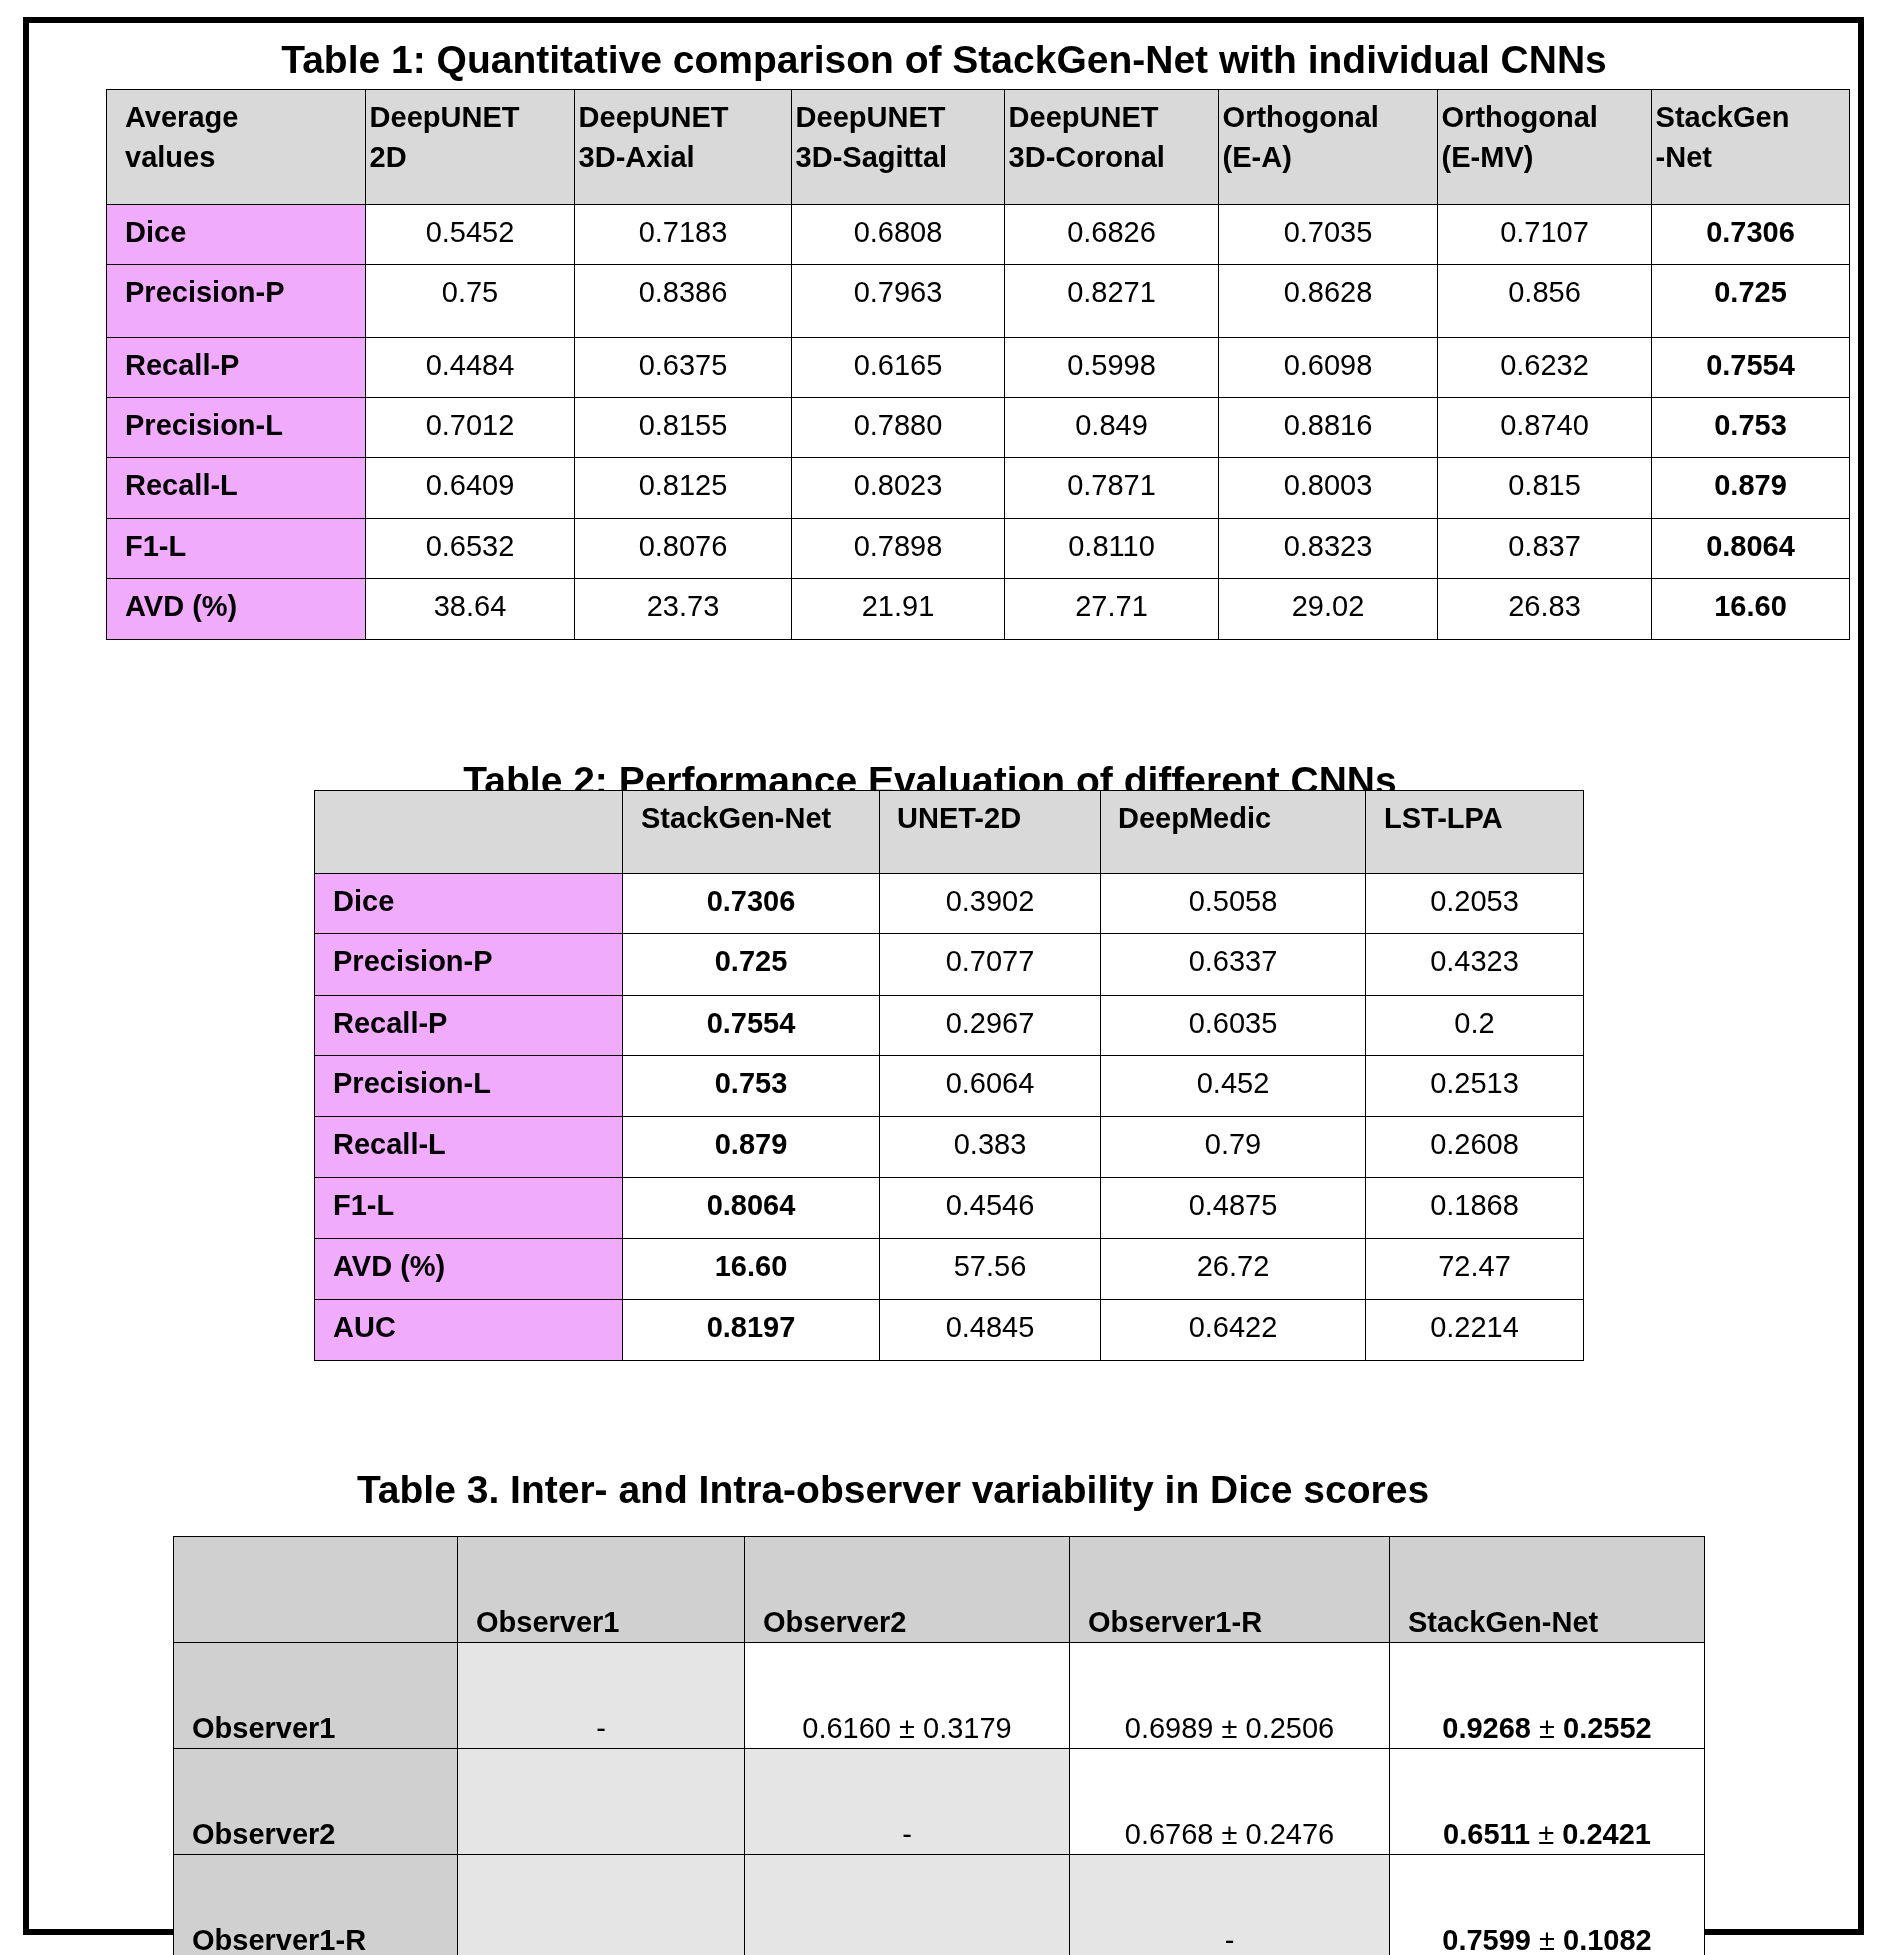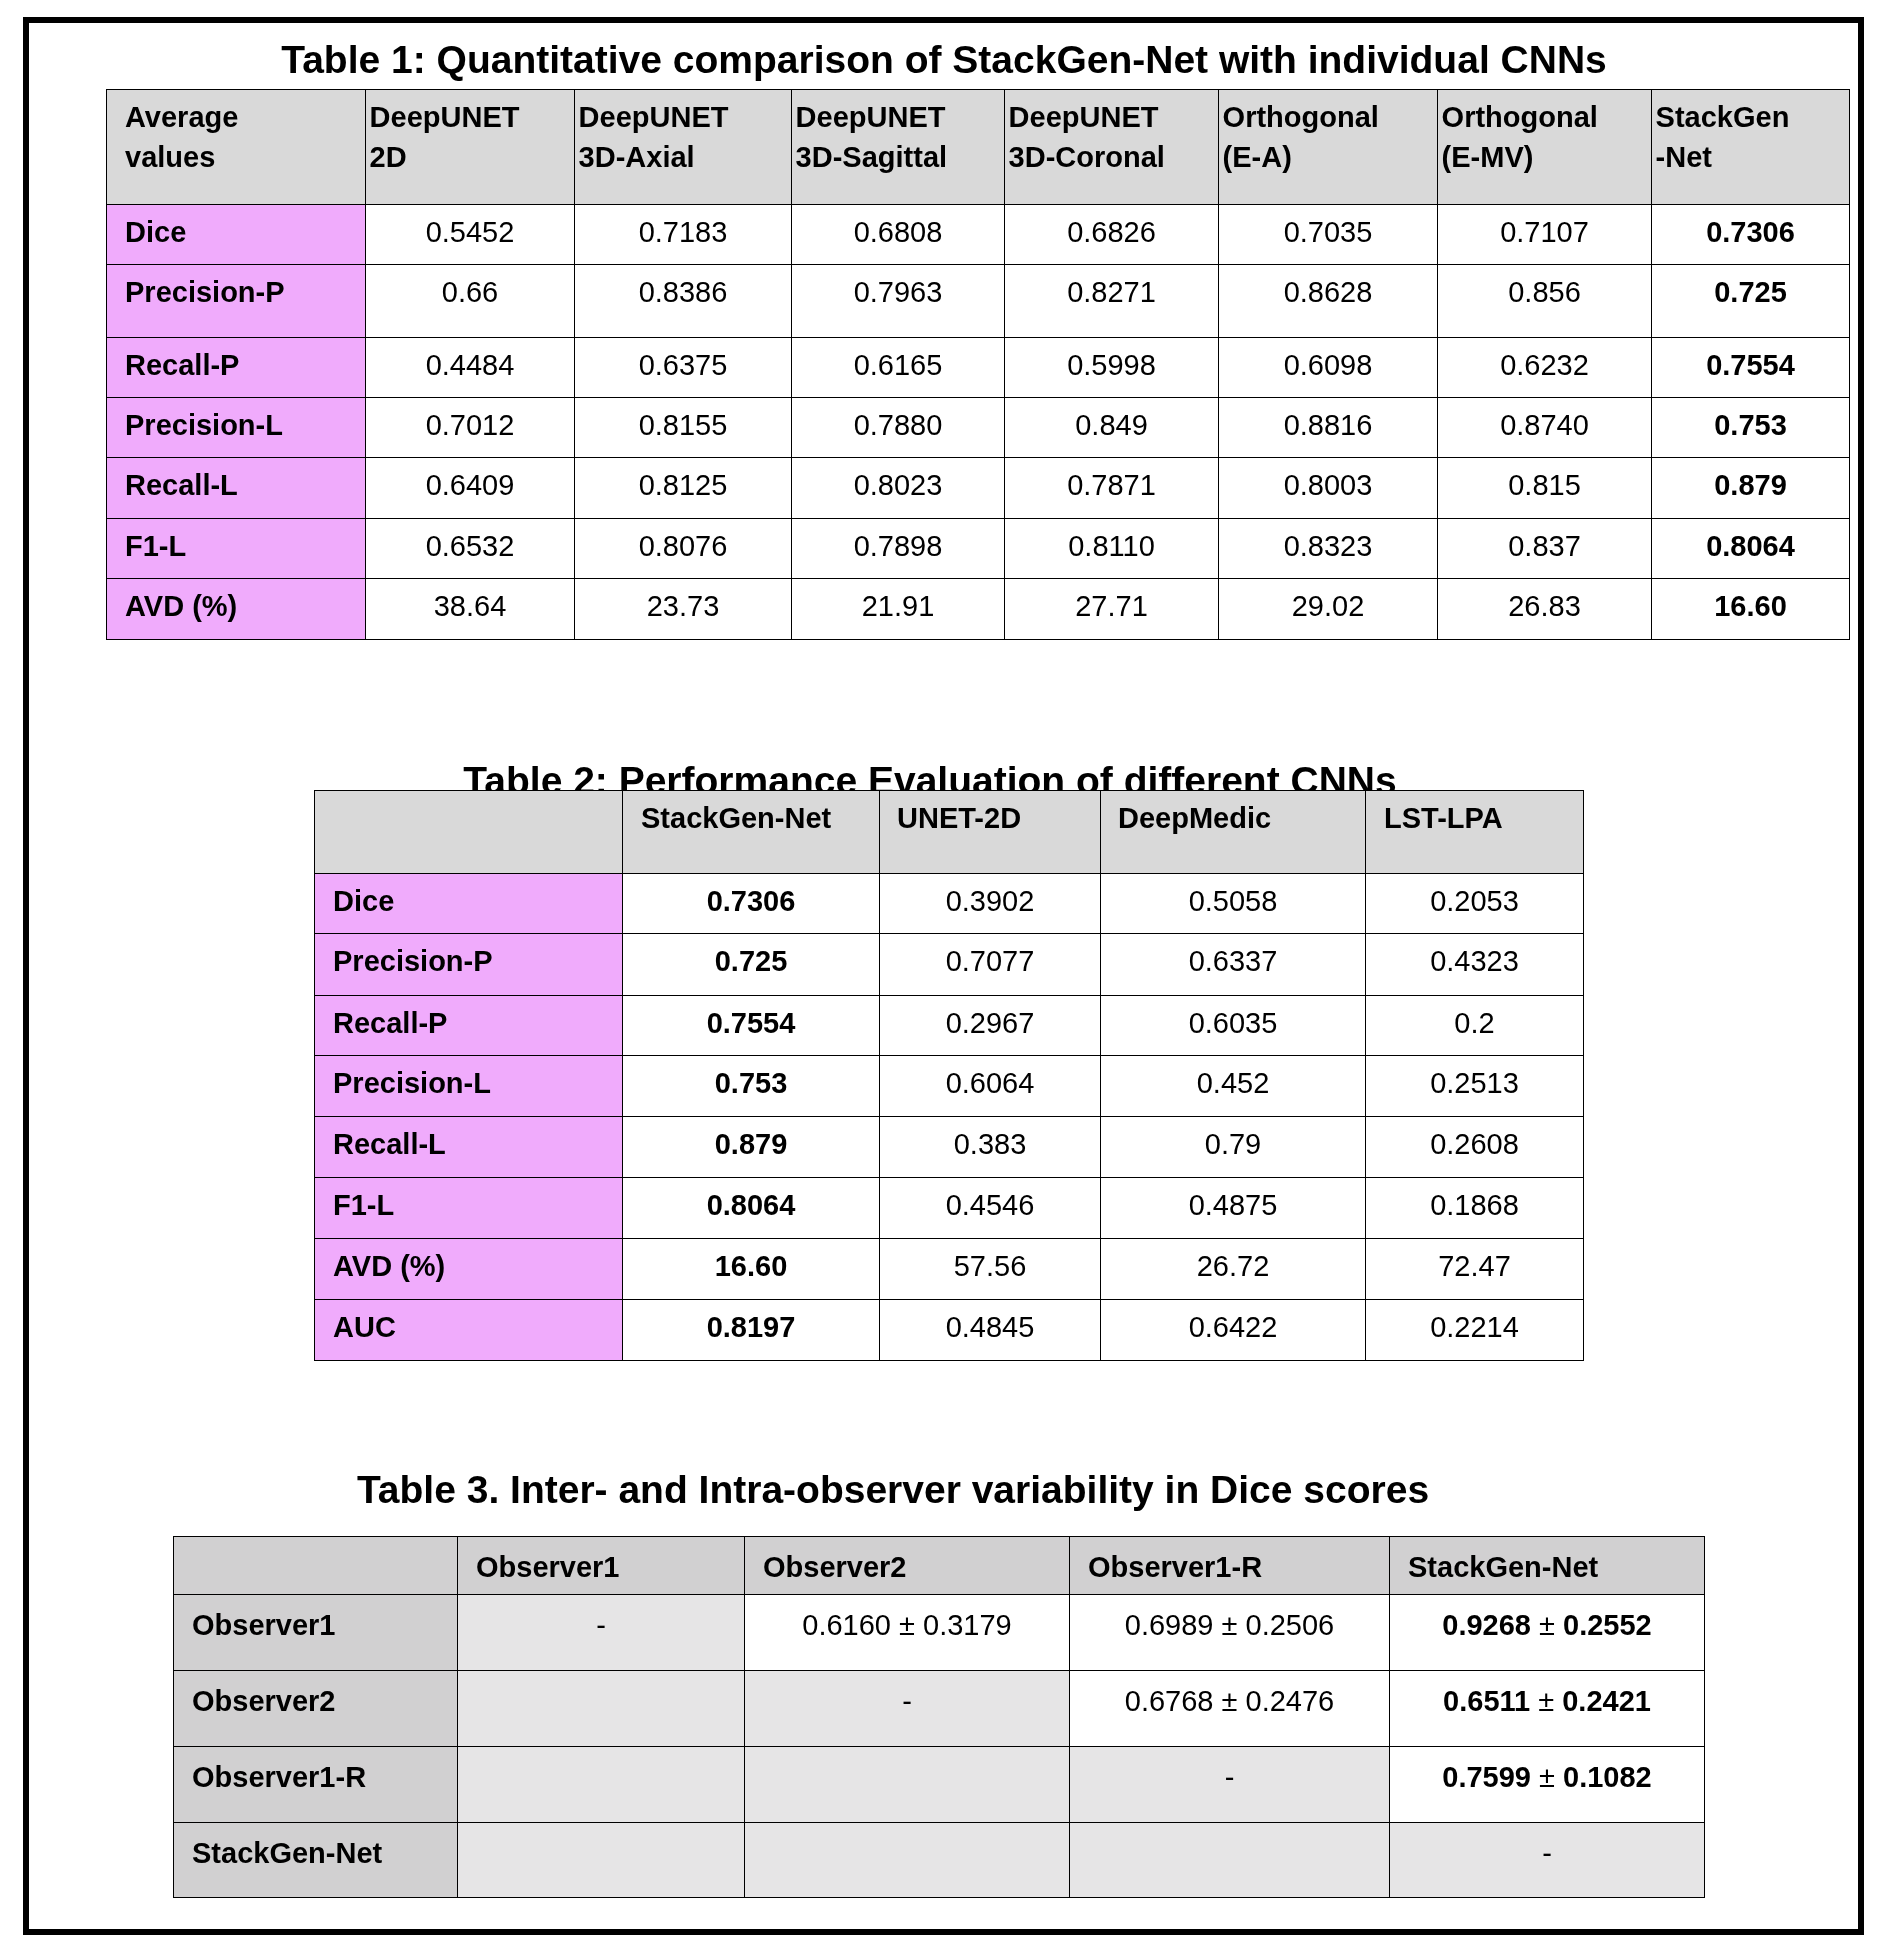--- a/index.html
+++ b/index.html
@@ -17,21 +17,21 @@
   .lbl { background: #f0abfc; font-weight: bold; }
   .val { background: #ffffff; text-align: center; }
   .val .in { padding-left: 4.8px; padding-right: 4.8px; }
   .center { }
   .center .in { padding-left: 3.6px; padding-right: 3.6px; }
   .b { font-weight: bold; }
   
   .t3 .hd, .t3 .lbl { background: #d1d0d1; }
   .t3 .na { background: #e6e5e6; text-align: center; }
   .t3 .pm { font-weight: normal; }
-  .t3 td .in { padding-top: 10px; }
+  .t3 td .in { padding-top: 20px; margin-top: 45px; }
 </style>
 </head>
 <body>
 
 <div class="frame"></div>
 
 <div class="caption" style="left:944px; top:40px;">Table 1: Quantitative comparison of StackGen-Net with individual CNNs</div>
 
 <table class="t1" style="left:78px; top:89px; width:1743px;margin-left:28px;">
   <colgroup>
@@ -121,21 +121,21 @@
         </td>
         <td class="val b">
           <div class="in">0.7306</div>
         </td>
       </tr>
       <tr style="height:73px">
         <td class="lbl">
           <div class="in">Precision-P</div>
         </td>
         <td class="val">
-          <div class="in">0.66</div>
+          <div class="in">0.75</div>
         </td>
         <td class="val">
           <div class="in">0.8386</div>
         </td>
         <td class="val">
           <div class="in">0.7963</div>
         </td>
         <td class="val">
           <div class="in">0.8271</div>
         </td>

